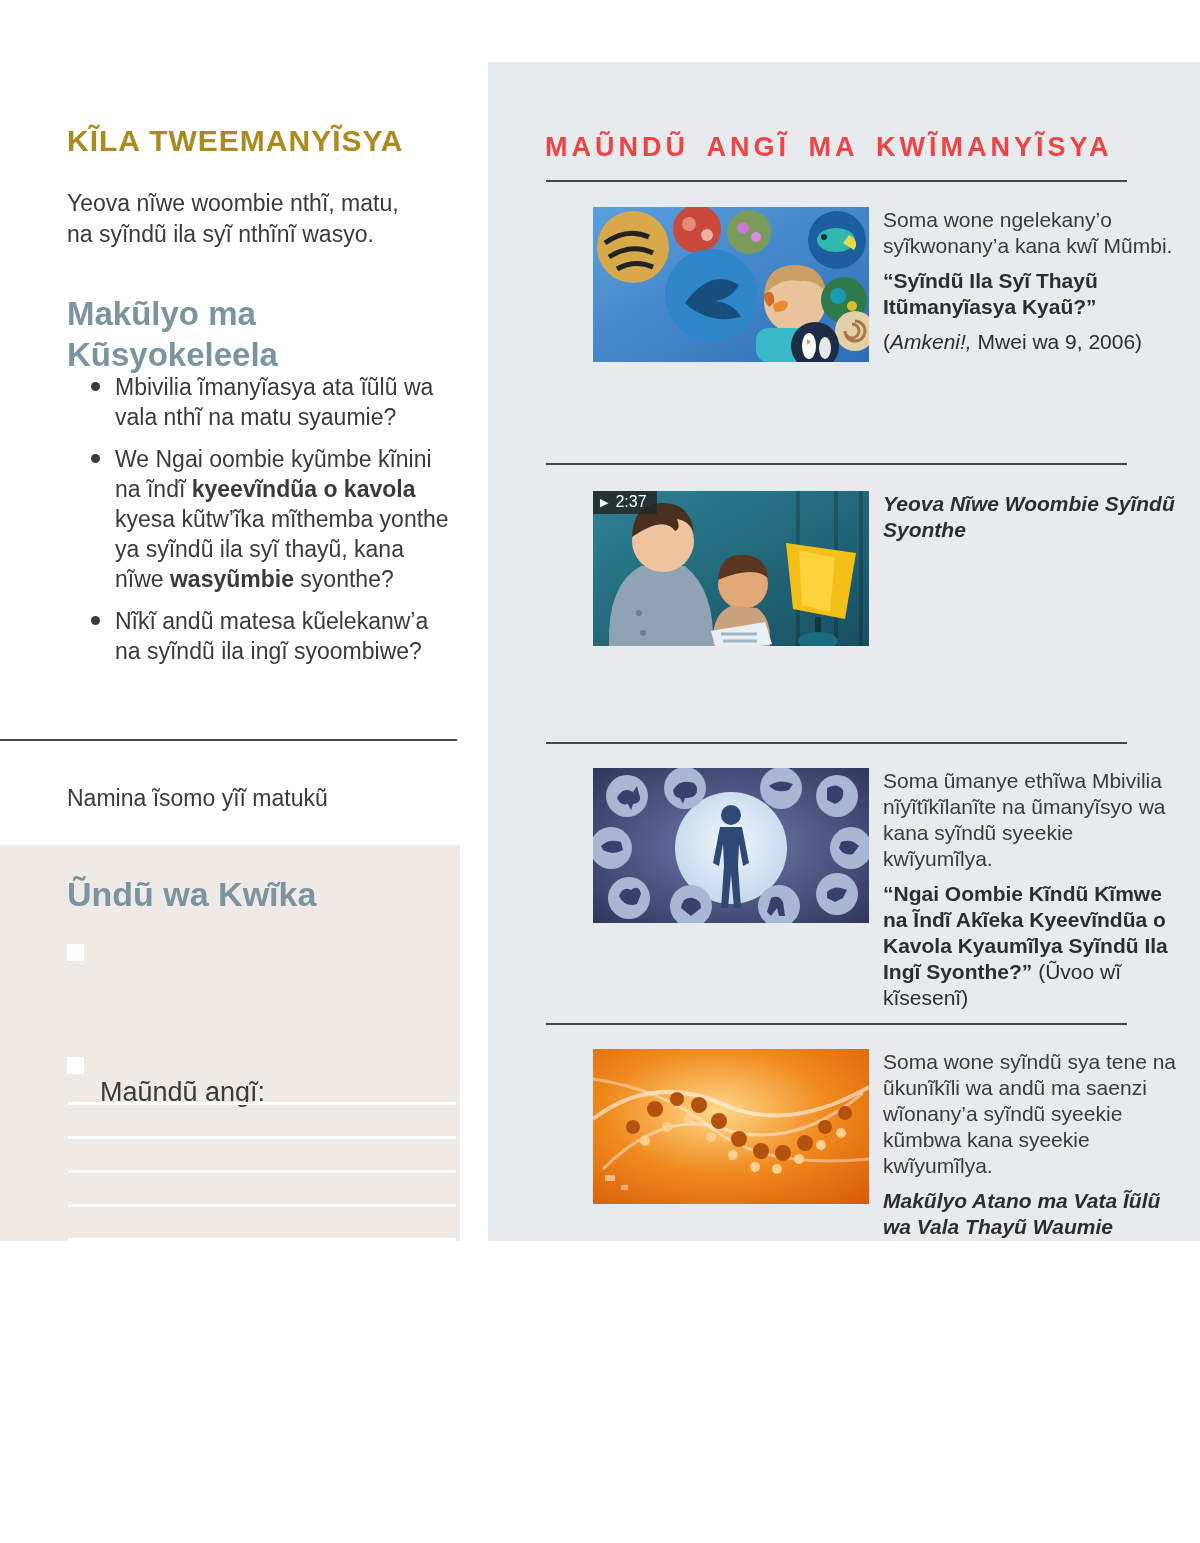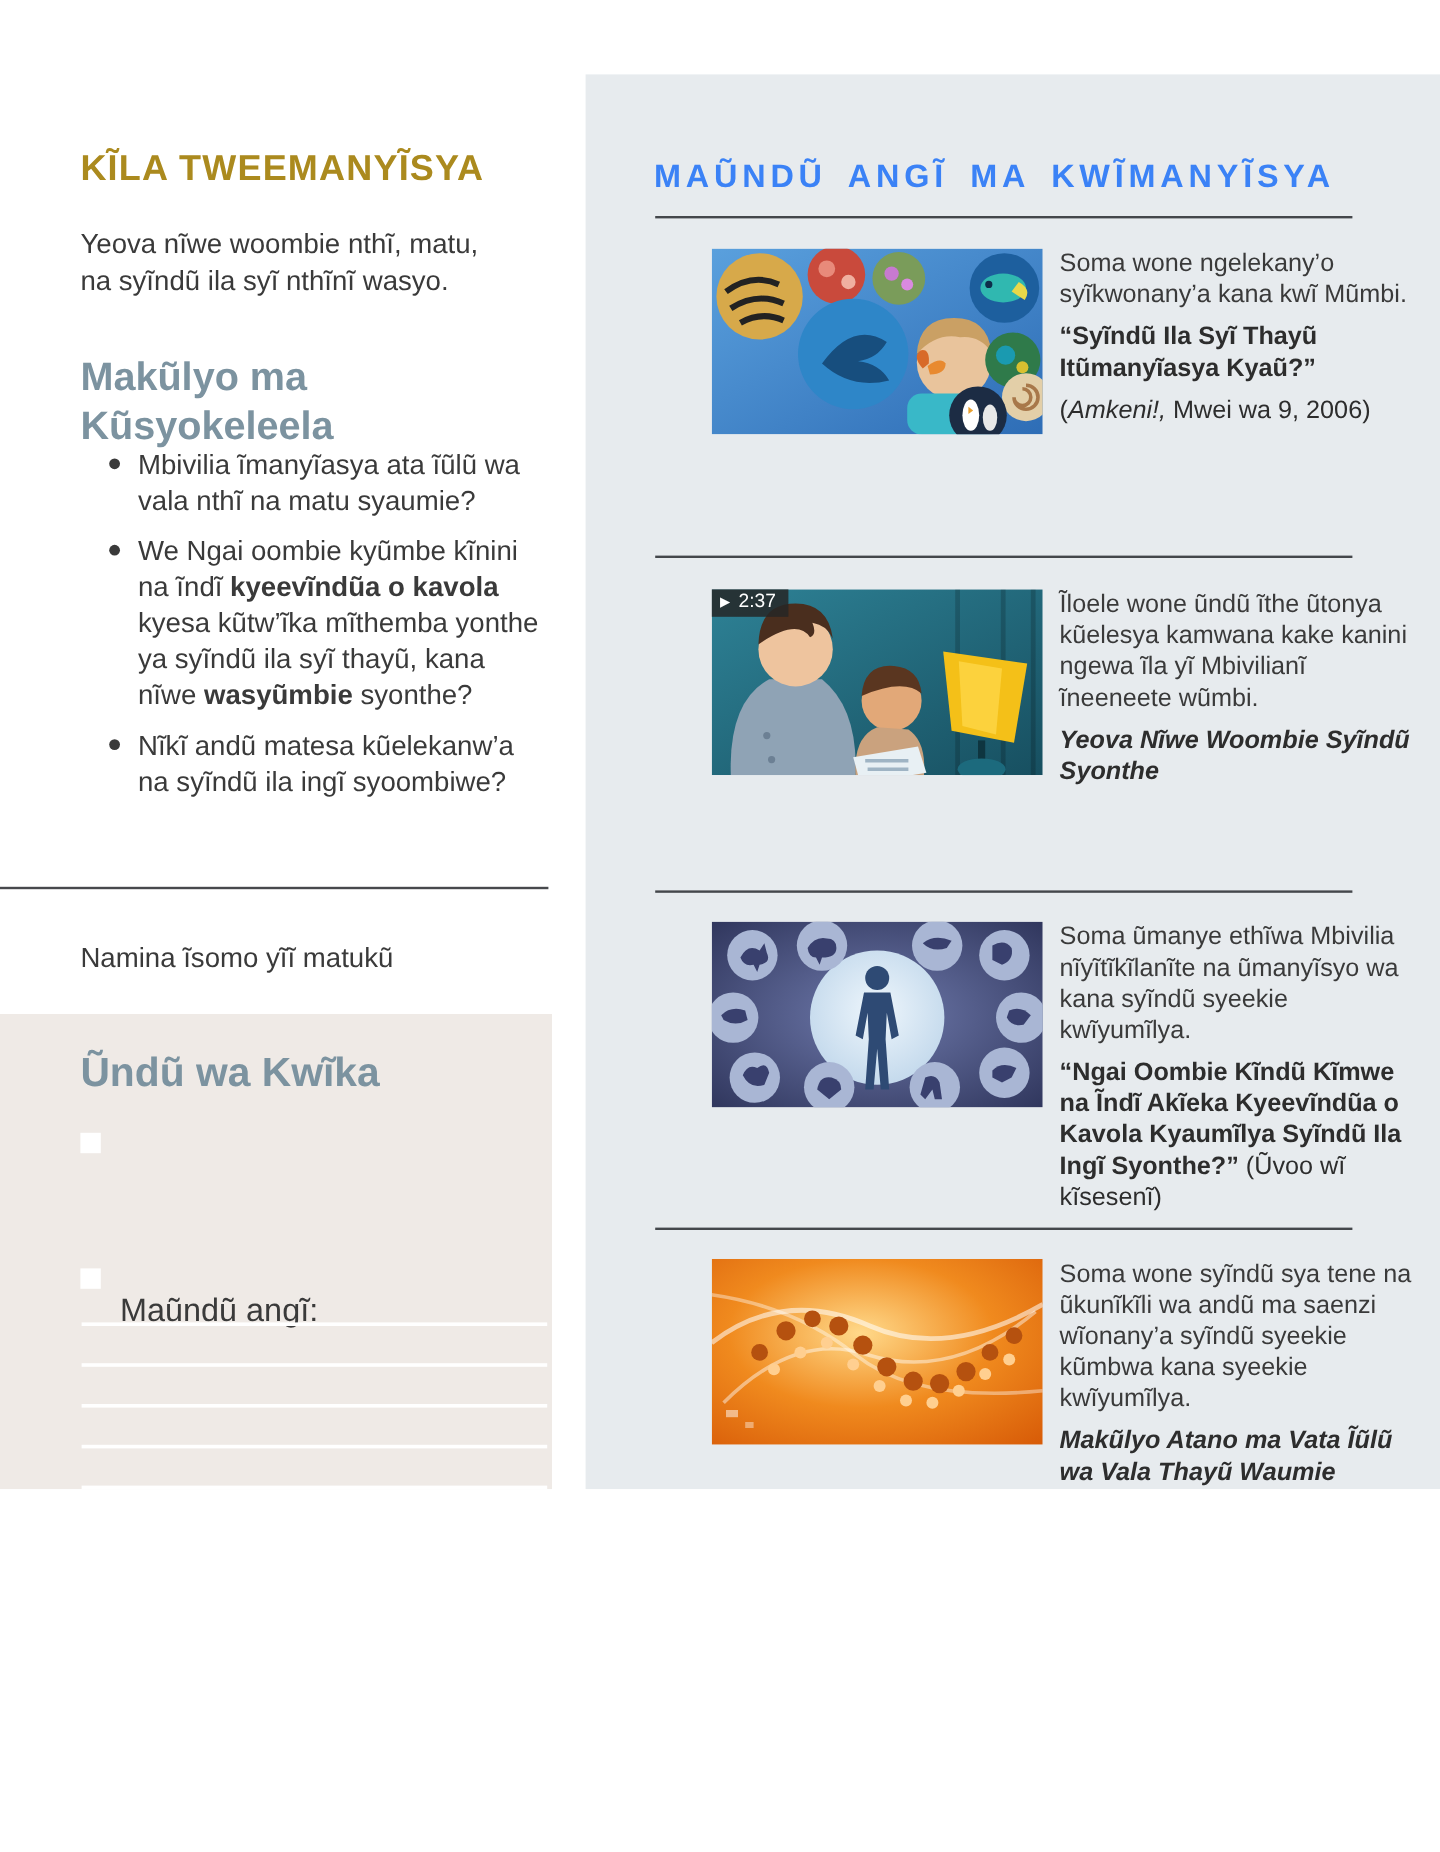--- a/index.html
+++ b/index.html
@@ -23,21 +23,21 @@
   .cb2{left:67px;top:1057px;}
   .todo-text1{left:100px;top:937px;width:362px;font-size:23px;line-height:31px;}
   .todo-text2{left:100px;top:1050px;width:362px;font-size:27px;line-height:31px;}
   .write-lines{left:68px;top:1102px;width:388px;}
   .write-lines .wline{height:3px;background:#ffffff;margin-bottom:31px;}
   .qr{left:66px;top:1374px;width:110px;height:110px;}
   .qr-caption{left:197px;top:1422px;width:448px;font-size:19.5px;line-height:27px;color:#6b6b6b;}
 
   
   .panel{left:488px;top:62px;width:712px;height:1281px;background:#e7ebee;}
-  .r-heading{left:545px;top:110px;font-size:27px;font-weight:700;letter-spacing:4px;word-spacing:7px;color:#3b82f6;}
+  .r-heading{left:545px;top:110px;font-size:27px;font-weight:700;letter-spacing:4px;word-spacing:7px;color:#ef4444;}
   .r-divider{left:546px;width:581px;height:2px;background:#44474b;}
   .rd1{top:180px;}.rd2{top:463px;}.rd3{top:742px;}.rd4{top:1023px;}
   .row{left:546px;width:584px;display:flex;gap:14px;align-items:flex-start;padding-left:47px;}
   .r1{top:207px;}.r2{top:491px;}.r3{top:768px;}.r4{top:1049px;}
   .thumb{position:relative;width:276px;height:155px;flex:none;overflow:hidden;}
   .thumb svg{display:block;width:276px;height:155px;}
   .rtext{flex:1;font-size:21px;line-height:26px;}
   .rtext p{margin:0 0 9px 0;}
   .rtext p:last-child{margin-bottom:0;}
   .ref{color:#2d2d2d;}
@@ -288,21 +288,20 @@
         <path d="M120 155 q-2 -32 18 -40 l26 2 q15 10 13 38z" fill="#caa27e"></path>
         <polygon points="118,140 172,131 179,153 124,162" fill="#e8f0f4"></polygon>
         <path d="M128 143 h36 M130 150 h34" stroke="#9fb4c4" stroke-width="3"></path>
       </svg>
       <div class="badge">
         <span class="tri">▶</span>
         <span>2:37</span>
       </div>
     </div>
     <div class="rtext">
-      <p class="para">Ĩloele wone ũndũ ĩthe ũtonya kũelesya kamwana kake kanini ngewa ĩla yĩ Mbivilianĩ ĩneeneete wũmbi.</p>
       <p class="ref"><span class="b i">Yeova Nĩwe Woombie Syĩndũ Syonthe</span></p>
     </div>
   </div>
 
   <div class="abs row r3">
     <div class="thumb">
       <svg viewBox="0 0 276 155" aria-hidden="true">
         <defs>
           <radialGradient id="g3" cx="0.5" cy="0.5" r="0.75">
             <stop offset="0" stop-color="#7push"></stop>

